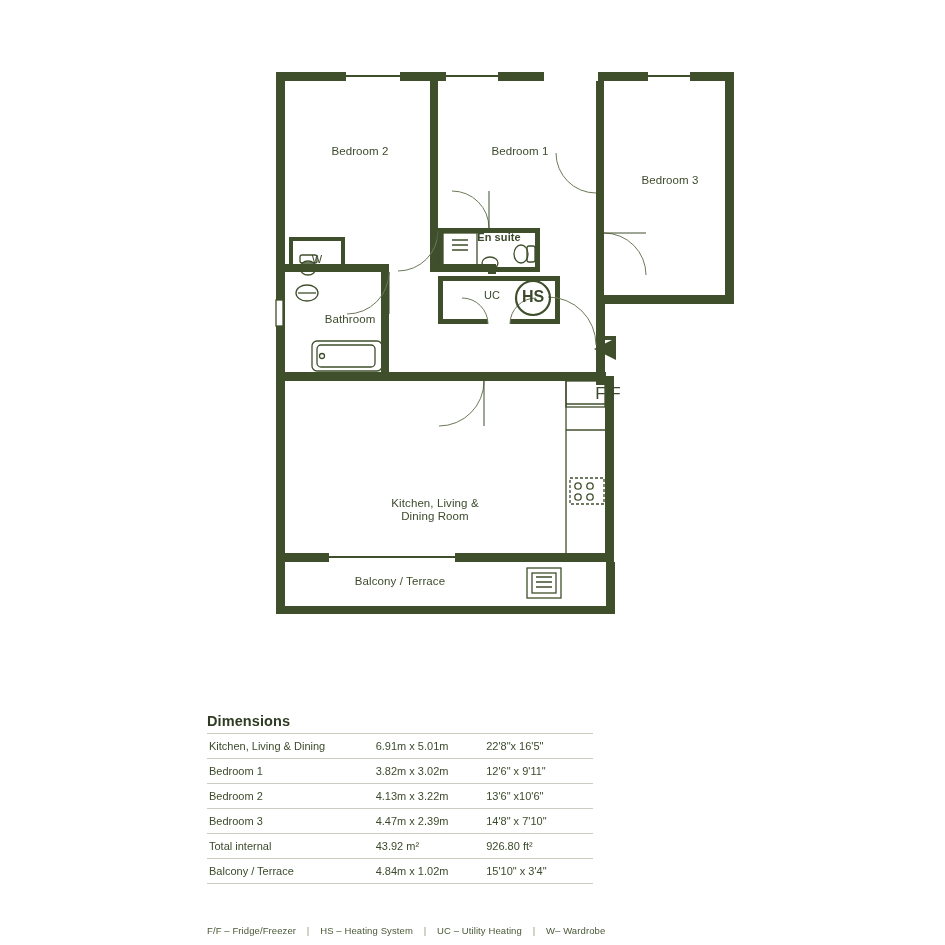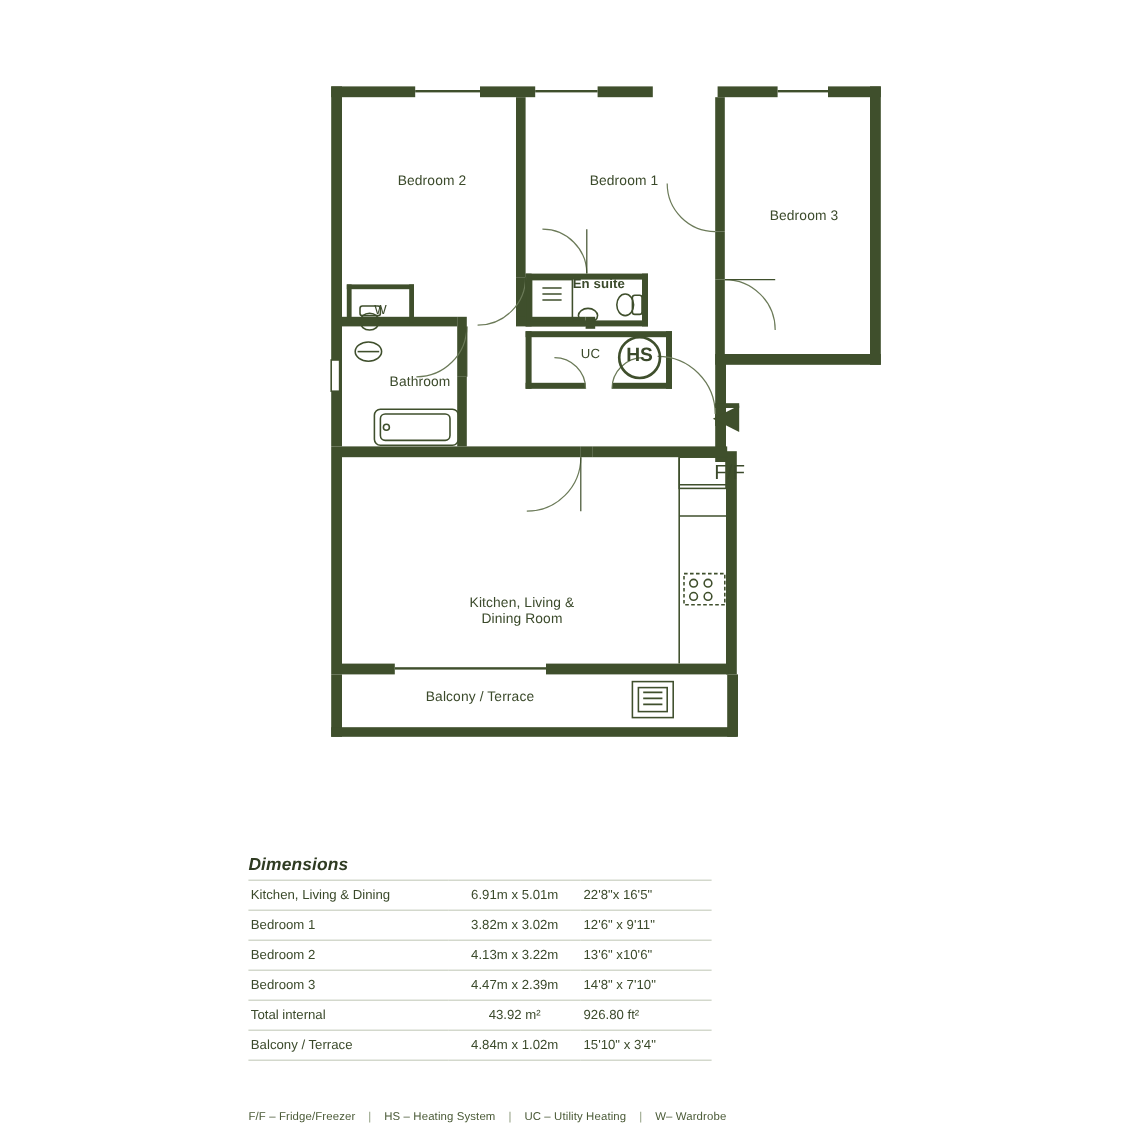--- a/index.html
+++ b/index.html
@@ -46,40 +46,39 @@
     left: 207px;
     top: 713px;
     width: 386px;
   }
   .dims-title {
     font-size: 14.5px;
     font-weight: bold;
     color: #2f3b22;
     margin-bottom: 4px;
     letter-spacing: 0.1px;
-    font-style: italic;
   }
   table.dims-table {
     border-collapse: collapse;
     width: 386px;
     font-size: 11px;
     color: #3b4a2b;
   }
   table.dims-table tr {
     border-top: 1px solid #c9cfc0;
   }
   table.dims-table tr:last-child {
     border-bottom: 1px solid #c9cfc0;
   }
   table.dims-table td {
     padding: 6px 2px 6px 2px;
     vertical-align: middle;
   }
   td.c-name { width: 168px; }
-  td.c-metric { width: 110px; text-align: center; }
+  td.c-metric { width: 110px; }
   td.c-imperial { width: 108px; }
 
   .legend {
     position: absolute;
     left: 207px;
     top: 925px;
     font-size: 9.5px;
     color: #4a5a37;
     letter-spacing: 0.1px;
     white-space: nowrap;

